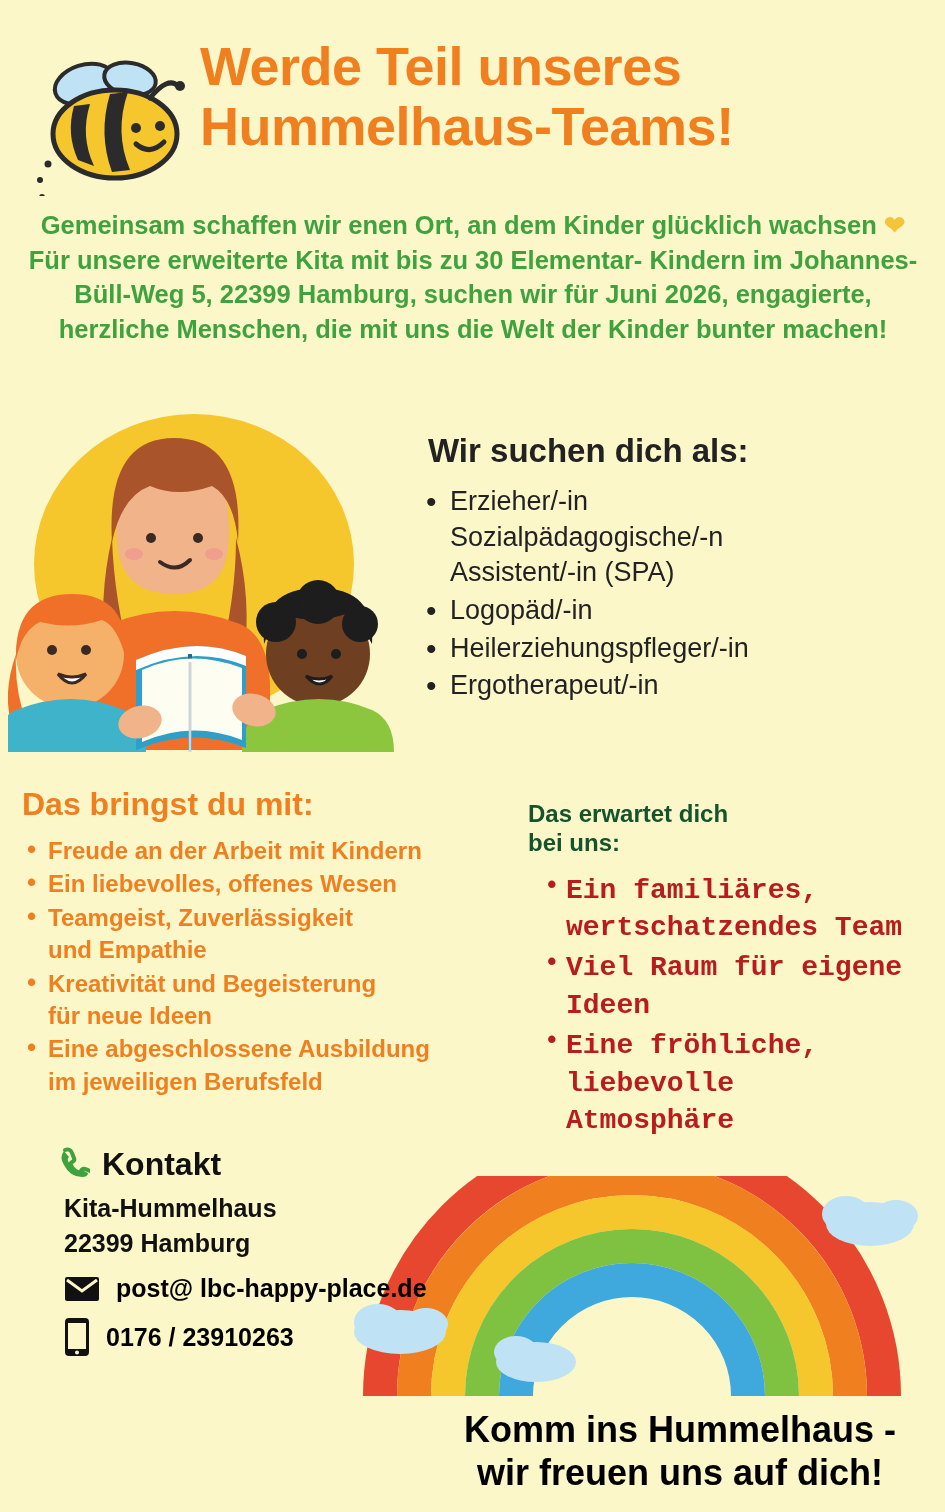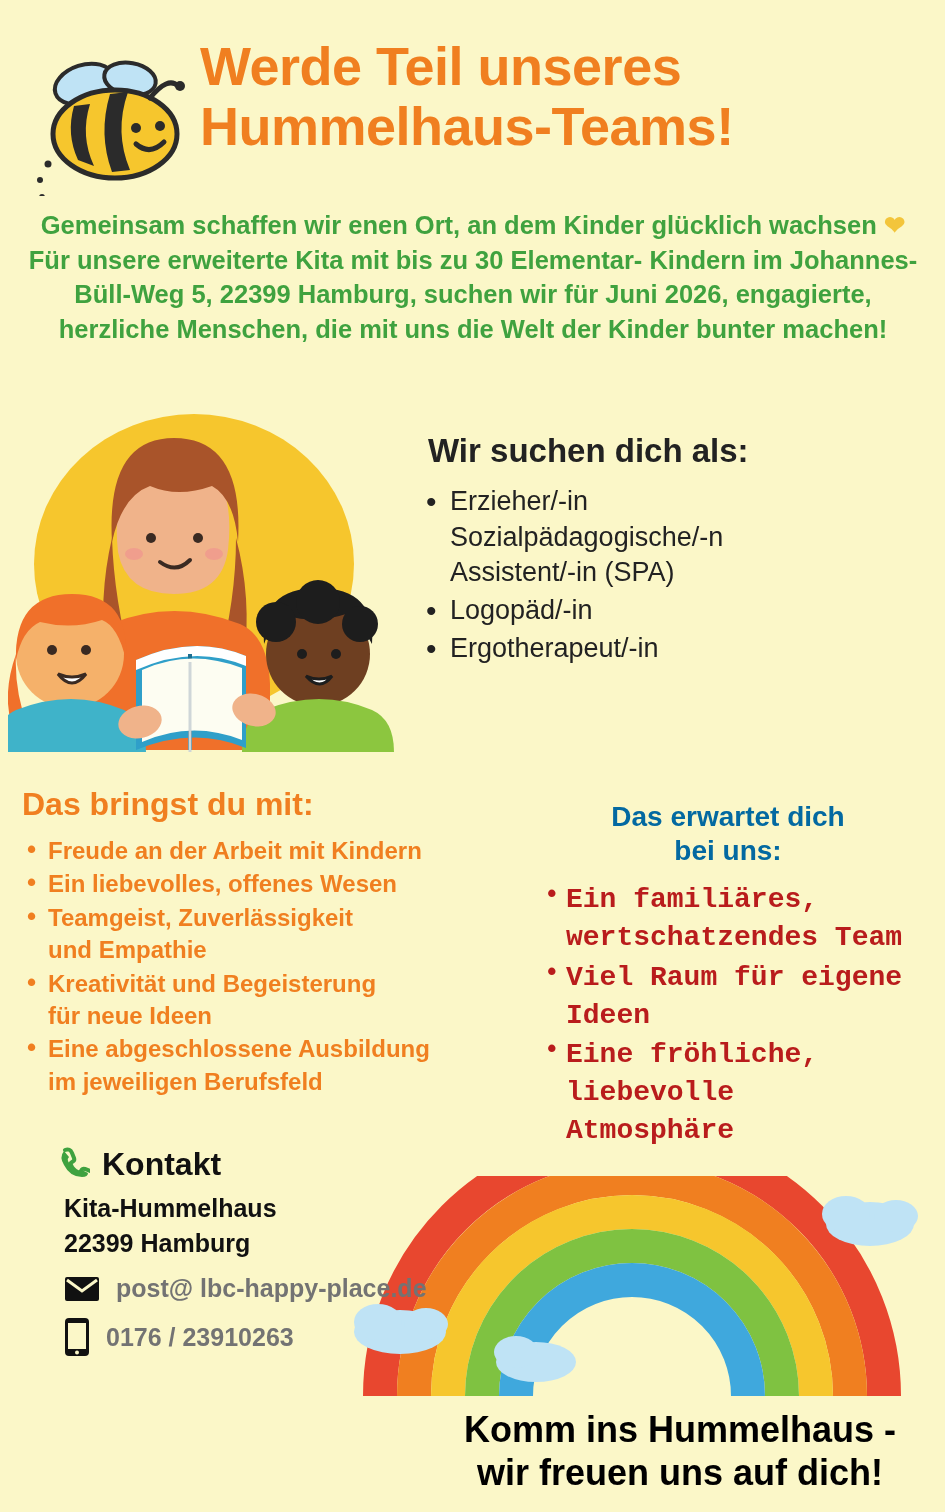--- a/index.html
+++ b/index.html
@@ -118,24 +118,23 @@
   }
   .bring li .sub { display: block; }
 
   
   .expect {
     position: absolute;
     left: 528px; top: 800px;
     width: 400px;
   }
   .expect h2 {
-    color: #0369a1;
-    font-size: 28px;
-    font-weight: bold;
-    text-align: center;
+    color: #14532d;
+    font-size: 24px;
+    font-weight: bold;
     line-height: 1.2;
     margin-bottom: 14px;
   }
   .expect ul { list-style: none; }
   .expect li {
     position: relative;
     color: #b91c1c;
     font-weight: bold;
     font-size: 28px;
     line-height: 1.35;
@@ -177,21 +176,21 @@
     margin-left: 6px;
   }
   .contact-row {
     display: flex;
     align-items: center;
     gap: 16px;
     margin-top: 14px;
     margin-left: 6px;
   }
   .contact-row .txt {
-    color: #737373;
+    color: #000000;
     font-weight: bold;
     font-size: 25px;
   }
   .mail-icon { width: 36px; height: 26px; }
   .phone-icon { width: 26px; height: 40px; }
 
   
   .rainbow {
     position: absolute;
     left: 340px; top: 1176px;
@@ -306,20 +305,23 @@
   <div class="seek">
     <h2>Wir suchen dich als:</h2>
     <ul>
       <li>
         <span>Erzieher/-in</span>
         <span class="sub">Sozialpädagogische/-n</span>
         <span class="sub">Assistent/-in (SPA)</span>
       </li>
       <li>
         <span>Logopäd/-in</span>
+      </li>
+      <li>
+        <span>Heilerziehungspfleger/-in</span>
       </li>
       <li>
         <span>Ergotherapeut/-in</span>
       </li>
     </ul>
   </div>
 
   <div class="bring">
     <h2>Das bringst du mit:</h2>
     <ul>

